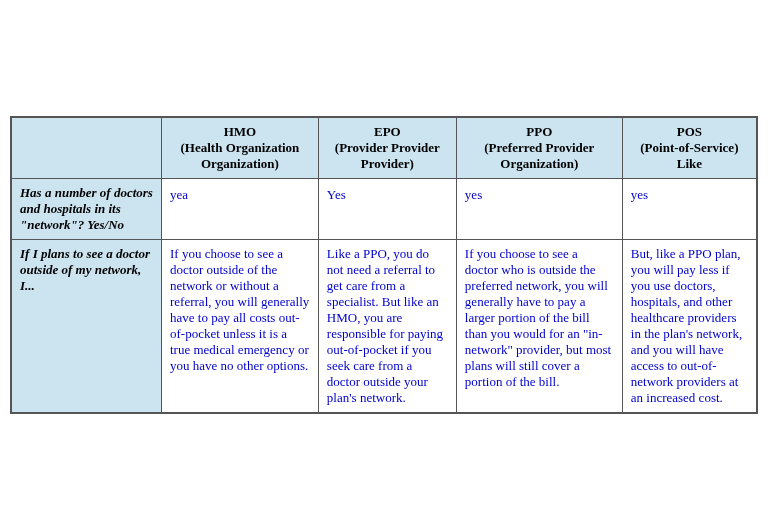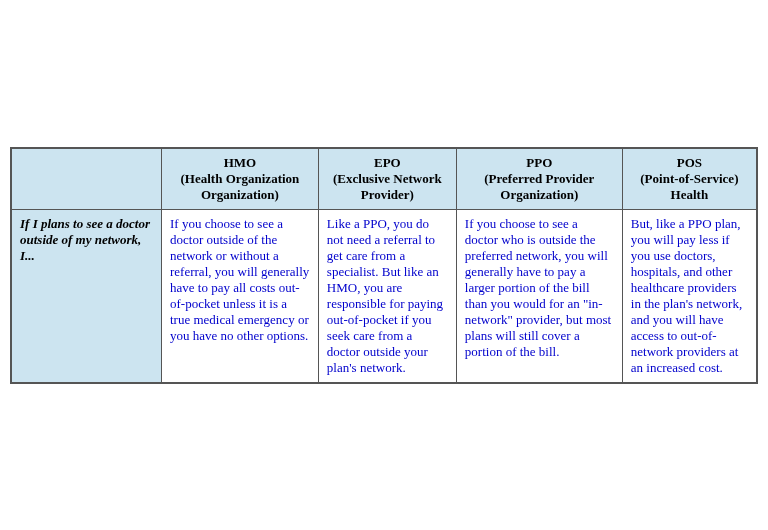--- a/index.html
+++ b/index.html
@@ -85,36 +85,43 @@
     <thead>
       <tr>
         <th class="first-col"></th>
         <th>
           <span>HMO</span><br>
           <span>(Health Organization</span><br>
           <span>Organization)</span>
         </th>
         <th>
           <span>EPO</span><br>
-          <span>(Exclusive Network</span><br>
+          <span>(Provider Provider</span><br>
           <span>Provider)</span>
         </th>
         <th>
           <span>PPO</span><br>
           <span>(Preferred Provider</span><br>
           <span>Organization)</span>
         </th>
         <th>
           <span>POS</span><br>
           <span>(Point-of-Service)</span><br>
-          <span>Health</span>
+          <span>Like</span>
         </th>
       </tr>
     </thead>
     <tbody>
+      <tr class="yes-no-row">
+        <td class="row-label">Has a number of doctors and hospitals in its "network"? Yes/No</td>
+        <td class="data-cell">yea</td>
+        <td class="data-cell">Yes</td>
+        <td class="data-cell">yes</td>
+        <td class="data-cell">yes</td>
+      </tr>
       <tr>
         <td class="row-label">If I plans to see a doctor outside of my network, I...</td>
         <td class="data-cell">If you choose to see a doctor outside of the network or without a referral, you will generally have to pay all costs out-of-pocket unless it is a true medical emergency or you have no other options.</td>
         <td class="data-cell">Like a PPO, you do not need a referral to get care from a specialist. But like an HMO, you are responsible for paying out-of-pocket if you seek care from a doctor outside your plan's network.</td>
         <td class="data-cell">If you choose to see a doctor who is outside the preferred network, you will generally have to pay a larger portion of the bill than you would for an "in-network" provider, but most plans will still cover a portion of the bill.</td>
         <td class="data-cell">But, like a PPO plan, you will pay less if you use doctors, hospitals, and other healthcare providers in the plan's network, and you will have access to out-of-network providers at an increased cost.</td>
       </tr>
     </tbody>
   </table>
 </div>

